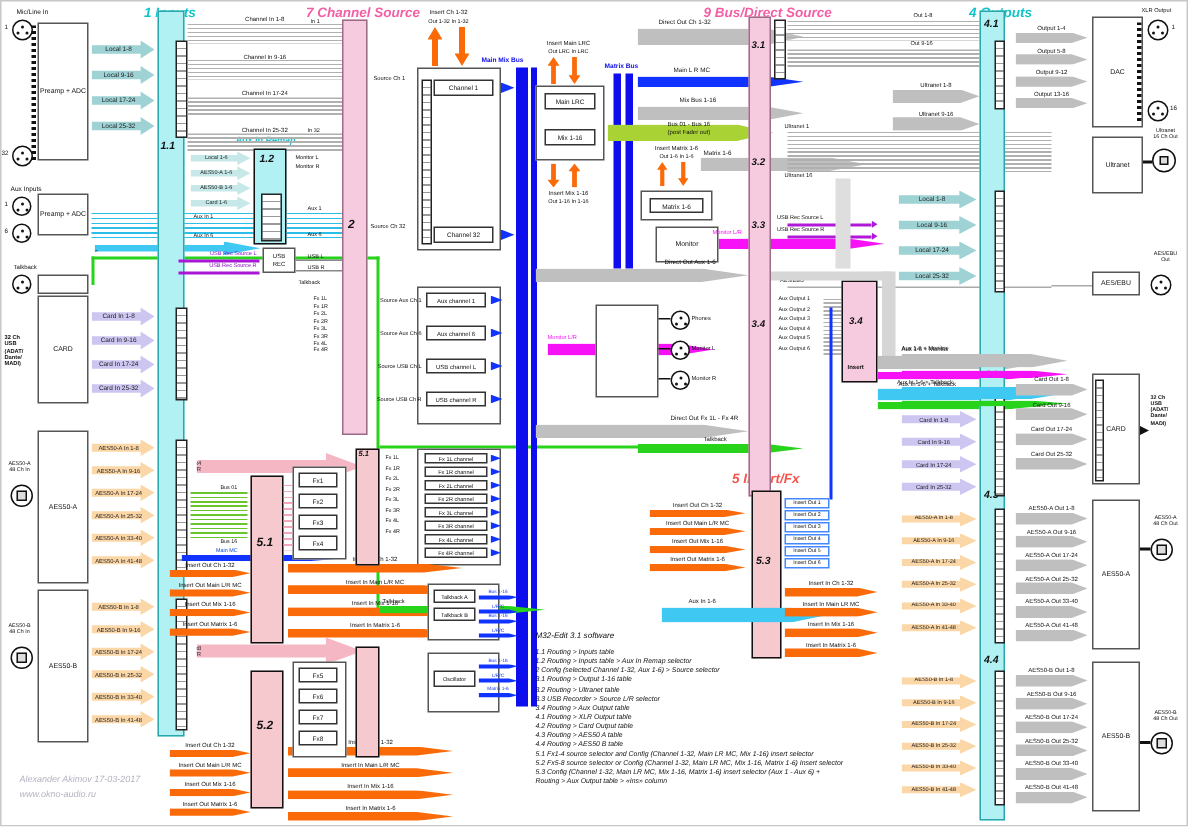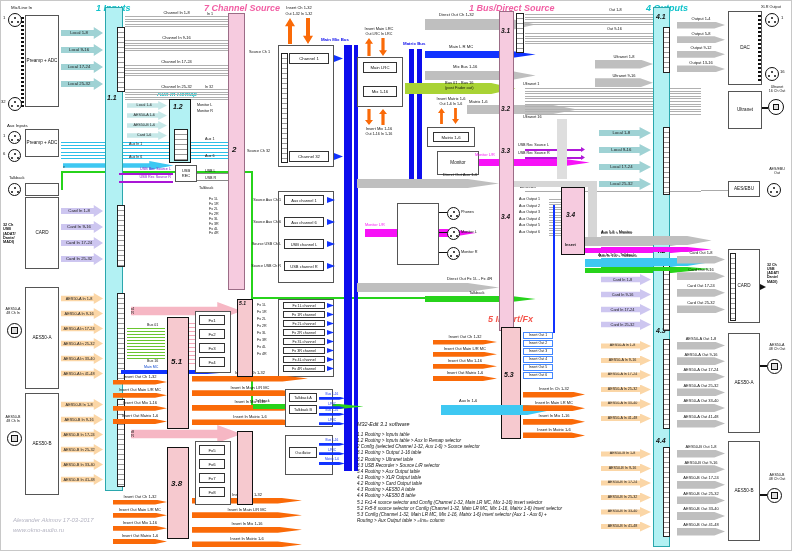--- a/index.html
+++ b/index.html
@@ -49,21 +49,21 @@
   .selbox{position:absolute;border:1.5px solid #111;box-sizing:border-box}
   .legline{font-size:4.6px;line-height:1.34;font-style:italic;white-space:nowrap}
 </style>
 </head>
 <body>
 
 <div id="canvas">
 
   <div class="hdr c-cyan" style="left:95px;top:2px">1 Inputs</div>
   <div class="hdr c-pink" style="left:203px;top:2px">7 Channel Source</div>
-  <div class="hdr c-pink" style="left:468px;top:2px">1 Bus/Direct Source</div>
+  <div class="hdr c-pink" style="left:468px;top:2px">9 Bus/Direct Source</div>
   <div class="hdr c-cyan" style="left:645px;top:2px">4 Outputs</div>
   <div class="hdr c-red" style="left:487px;top:313px">5 Insert/Fx</div>
   <div class="hdr c-cyan" style="left:156px;top:90px;font-size:6px">Aux In Remap</div>
 
   <div class="t" style="left:10px;top:4px;font-size:4.4px">Mic/Line In</div>
   <div class="xlr" style="left:7px;top:12px;width:12px;height:12px"></div>
   <div class="t" style="left:2px;top:15px">1</div>
   <div class="xlr" style="left:7px;top:96px;width:12px;height:12px"></div>
   <div class="t" style="left:0px;top:99px">32</div>
   <div class="comb" style="left:20px;top:16px;width:3px;height:90px"></div>
@@ -666,21 +666,21 @@
     </div>
   <div class="selbox" style="left:236px;top:298px;width:16px;height:78px;background:#f6c9cf"></div>
   <div class="t b i" style="left:238px;top:300px;font-size:5px">5.1</div>
   <div class="pfan" style="left:188px;top:322px;width:6px;height:44px"></div>
 
   <div class="arr pinkarr" style="position:absolute;left:130px;top:424px;width:38px;height:18px;font-size:3.9px;text-align:center">
       <span class="pre">Fx5-Fx8 L/R
 Inputs</span>
     </div>
   <div class="selbox" style="left:166px;top:446px;width:22px;height:92px;background:#f6c9cf"></div>
-  <div class="t b i" style="left:170px;top:478px;font-size:8px">3.8</div>
+  <div class="t b i" style="left:170px;top:478px;font-size:8px">5.2</div>
   <div class="stack" style="left:112px;top:494px;gap:3.5px">
 
   <div class="it">
       <div class="lab">Insert Out Ch 1-32</div>
       <div class="arr orange arrfull" style="position:relative;width:54px;height:5px"></div>
     </div>
       <div class="it">
       <div class="lab">Insert Out Main L/R MC</div>
       <div class="arr orange arrfull" style="position:relative;width:54px;height:5px"></div>
     </div>

